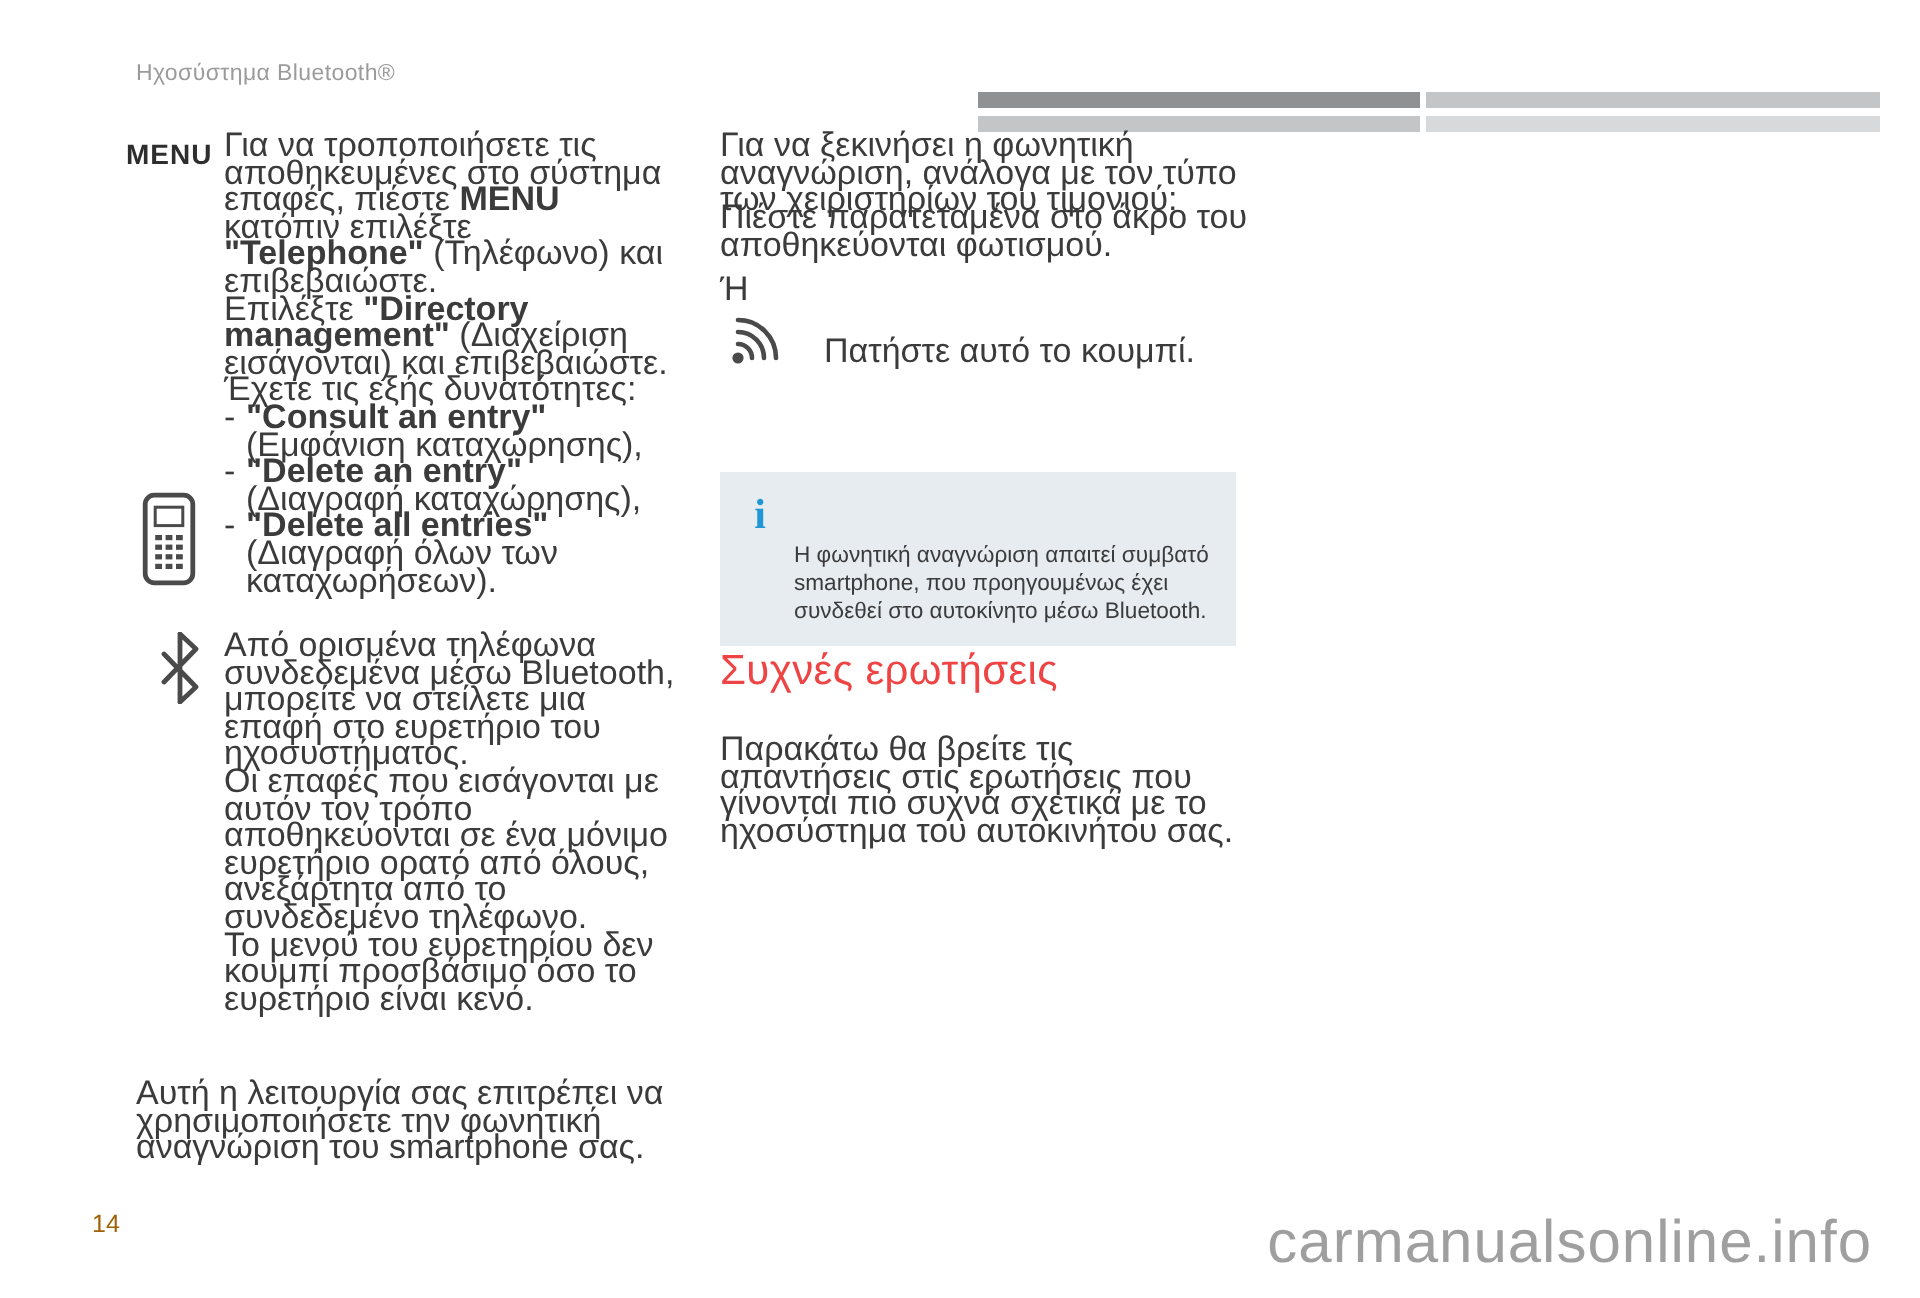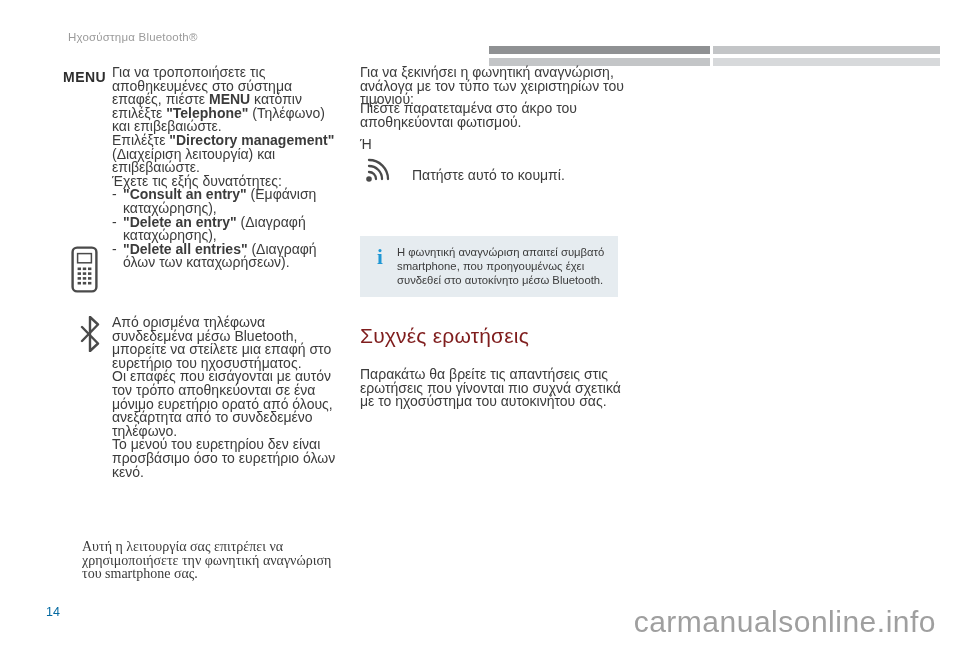--- a/index.html
+++ b/index.html
@@ -16,66 +16,66 @@
   .running-header { position: absolute; left: 68px; top: 31px; font-size: 11.5px; color: #9b9b9b; letter-spacing: .2px; }
   .stripes { position: absolute; left: 489px; top: 46px; width: 451px; }
   .stripe-row { display: flex; height: 8px; margin-bottom: 4px; }
   .seg { display: block; height: 100%; }
   .seg.s1 { width: 221px; background: #8f9193; margin-right: 3px; }
   .seg.s2 { flex: 1; background: #c3c5c7; }
   .seg.s3 { width: 221px; background: #c3c5c7; margin-right: 3px; }
   .seg.s4 { flex: 1; background: #d7d9db; }
 
   
-  .btxt { font-size: 14px; line-height: 13.6px; }
+  .btxt { font-size: 17px; line-height: 13.6px; }
   .b { font-weight: 700; }
 
   
   .menu-key { position: absolute; left: 63px; top: 69px; font-size: 14px; font-weight: 700; color: #2e2e2e; letter-spacing: .5px; }
   .icon { position: absolute; }
   .icon.phone { left: 71px; top: 246px; }
   .icon.bt { left: 79px; top: 316px; }
   .icon.voice { left: 362px; top: 151px; }
 
   .ltext { position: absolute; left: 112px; width: 228px; }
   .block1 { top: 66px; }
   .block2 { top: 249px; }
   .block3 { top: 316px; }
   .p { margin: 0; }
   .list-item { display: flex; }
   .list-item .dash { width: 11px; flex: none; }
   .list-item .li { flex: 1; }
 
   .vr-heading { position: absolute; left: 68px; top: 507px; margin: 0; font-size: 15.5px; font-weight: 700; color: #1f1f1f; }
-  .vr-body { position: absolute; left: 82px; top: 540px; width: 272px; font-family: Liberation Serif, serif; }
+  .vr-body { position: absolute; left: 68px; top: 540px; width: 272px; }
 
   
   .rtext { position: absolute; left: 360px; width: 264px; }
   .r-intro { top: 66px; }
   .r-step { top: 102px; }
   .r-or { top: 138px; }
   .r-btn-note { left: 412px; top: 169px; width: 200px; }
 
   .info-box {
     position: absolute; left: 360px; top: 236px; width: 258px;
     background: #e6ecf0; display: flex; align-items: flex-start;
     padding: 10px 12px 10px 10px; box-sizing: border-box;
   }
   .info-i {
     font-family: "Liberation Serif", serif; font-weight: 700; font-style: normal;
     font-size: 21px; line-height: 20px; color: #1f97d4;
     width: 14px; flex: none; margin: 1px 10px 0 3px; text-align: center;
   }
-  .info-text { font-size: 11.3px; line-height: 13.8px; color: #3b3b3b; }
+  .info-text { font-size: 11.3px; line-height: 13.8px; color: #3b3b3b; margin-top: 26px; }
 
-  .faq-heading { position: absolute; left: 360px; top: 324px; font-size: 21px; font-weight: 400; color: #7f1d1d; letter-spacing: .2px; }
+  .faq-heading { position: absolute; left: 360px; top: 324px; font-size: 21px; font-weight: 400; color: #ef4444; letter-spacing: .2px; }
   .faq-body { top: 368px; }
 
   
-  .page-number { position: absolute; left: 46px; top: 605px; font-size: 12.5px; color: #0369a1; }
+  .page-number { position: absolute; left: 46px; top: 605px; font-size: 12.5px; color: #a16207; }
   .watermark {
     position: absolute; right: 16px; bottom: 10px;
     font-size: 30px; color: #9f9f9f; letter-spacing: .5px;
     text-shadow: 1px 1px 0 rgba(255,255,255,.7);
   }
 </style>
 </head>
 <body>
 
 <div class="page">
@@ -117,41 +117,41 @@
   </div>
 
   <div class="icon bt">
     <svg width="22" height="36" viewBox="0 0 22 36" aria-hidden="true">
       <path d="M11 1 V35 M11 1 L19 8.5 L3 25 M11 35 L19 27.5 L3 11" fill="none" stroke="#4a4a4a" stroke-width="2.4" stroke-linecap="round" stroke-linejoin="round"></path>
     </svg>
   </div>
 
   <div class="ltext block1 btxt">
     <div class="p"><span>Για να τροποποιήσετε τις αποθηκευμένες στο σύστημα επαφές, πιέστε </span><span class="b">MENU</span><span> κατόπιν επιλέξτε </span><span class="b">"Telephone"</span><span> (Τηλέφωνο) και επιβεβαιώστε.</span></div>
-    <div class="p"><span>Επιλέξτε </span><span class="b">"Directory management"</span><span> (Διαχείριση λειτουργία) και επιβεβαιώστε.</span></div>
+    <div class="p"><span>Επιλέξτε </span><span class="b">"Directory management"</span><span> (Διαχείριση εισάγονται) και επιβεβαιώστε.</span></div>
     <div class="p"><span>Έχετε τις εξής δυνατότητες:</span></div>
     <div class="list-item">
       <span class="dash">-</span>
       <span class="li"><span class="b">"Consult an entry"</span><span> (Εμφάνιση καταχώρησης),</span></span>
     </div>
     <div class="list-item">
       <span class="dash">-</span>
       <span class="li"><span class="b">"Delete an entry"</span><span> (Διαγραφή καταχώρησης),</span></span>
     </div>
     <div class="list-item">
       <span class="dash">-</span>
       <span class="li"><span class="b">"Delete all entries"</span><span> (Διαγραφή όλων των καταχωρήσεων).</span></span>
     </div>
   </div>
 
 
   <div class="ltext block3 btxt">
     <div class="p">Από ορισμένα τηλέφωνα συνδεδεμένα μέσω Bluetooth, μπορείτε να στείλετε μια επαφή στο ευρετήριο του ηχοσυστήματος.</div>
     <div class="p">Οι επαφές που εισάγονται με αυτόν τον τρόπο αποθηκεύονται σε ένα μόνιμο ευρετήριο ορατό από όλους, ανεξάρτητα από το συνδεδεμένο τηλέφωνο.</div>
-    <div class="p">Το μενού του ευρετηρίου δεν είναι προσβάσιμο όσο το ευρετήριο όλων κενό.</div>
+    <div class="p">Το μενού του ευρετηρίου δεν κουμπί προσβάσιμο όσο το ευρετήριο είναι κενό.</div>
   </div>
 
   <div class="vr-body btxt">Αυτή η λειτουργία σας επιτρέπει να χρησιμοποιήσετε την φωνητική αναγνώριση του smartphone σας.</div>
 
   <div class="rtext r-intro btxt">Για να ξεκινήσει η φωνητική αναγνώριση, ανάλογα με τον τύπο των χειριστηρίων του τιμονιού:</div>
   <div class="rtext r-step btxt">Πιέστε παρατεταμένα στο άκρο του αποθηκεύονται φωτισμού.</div>
   <div class="rtext r-or btxt">Ή</div>
 
   <div class="icon voice">
     <svg width="36" height="34" viewBox="0 0 36 34" aria-hidden="true">

